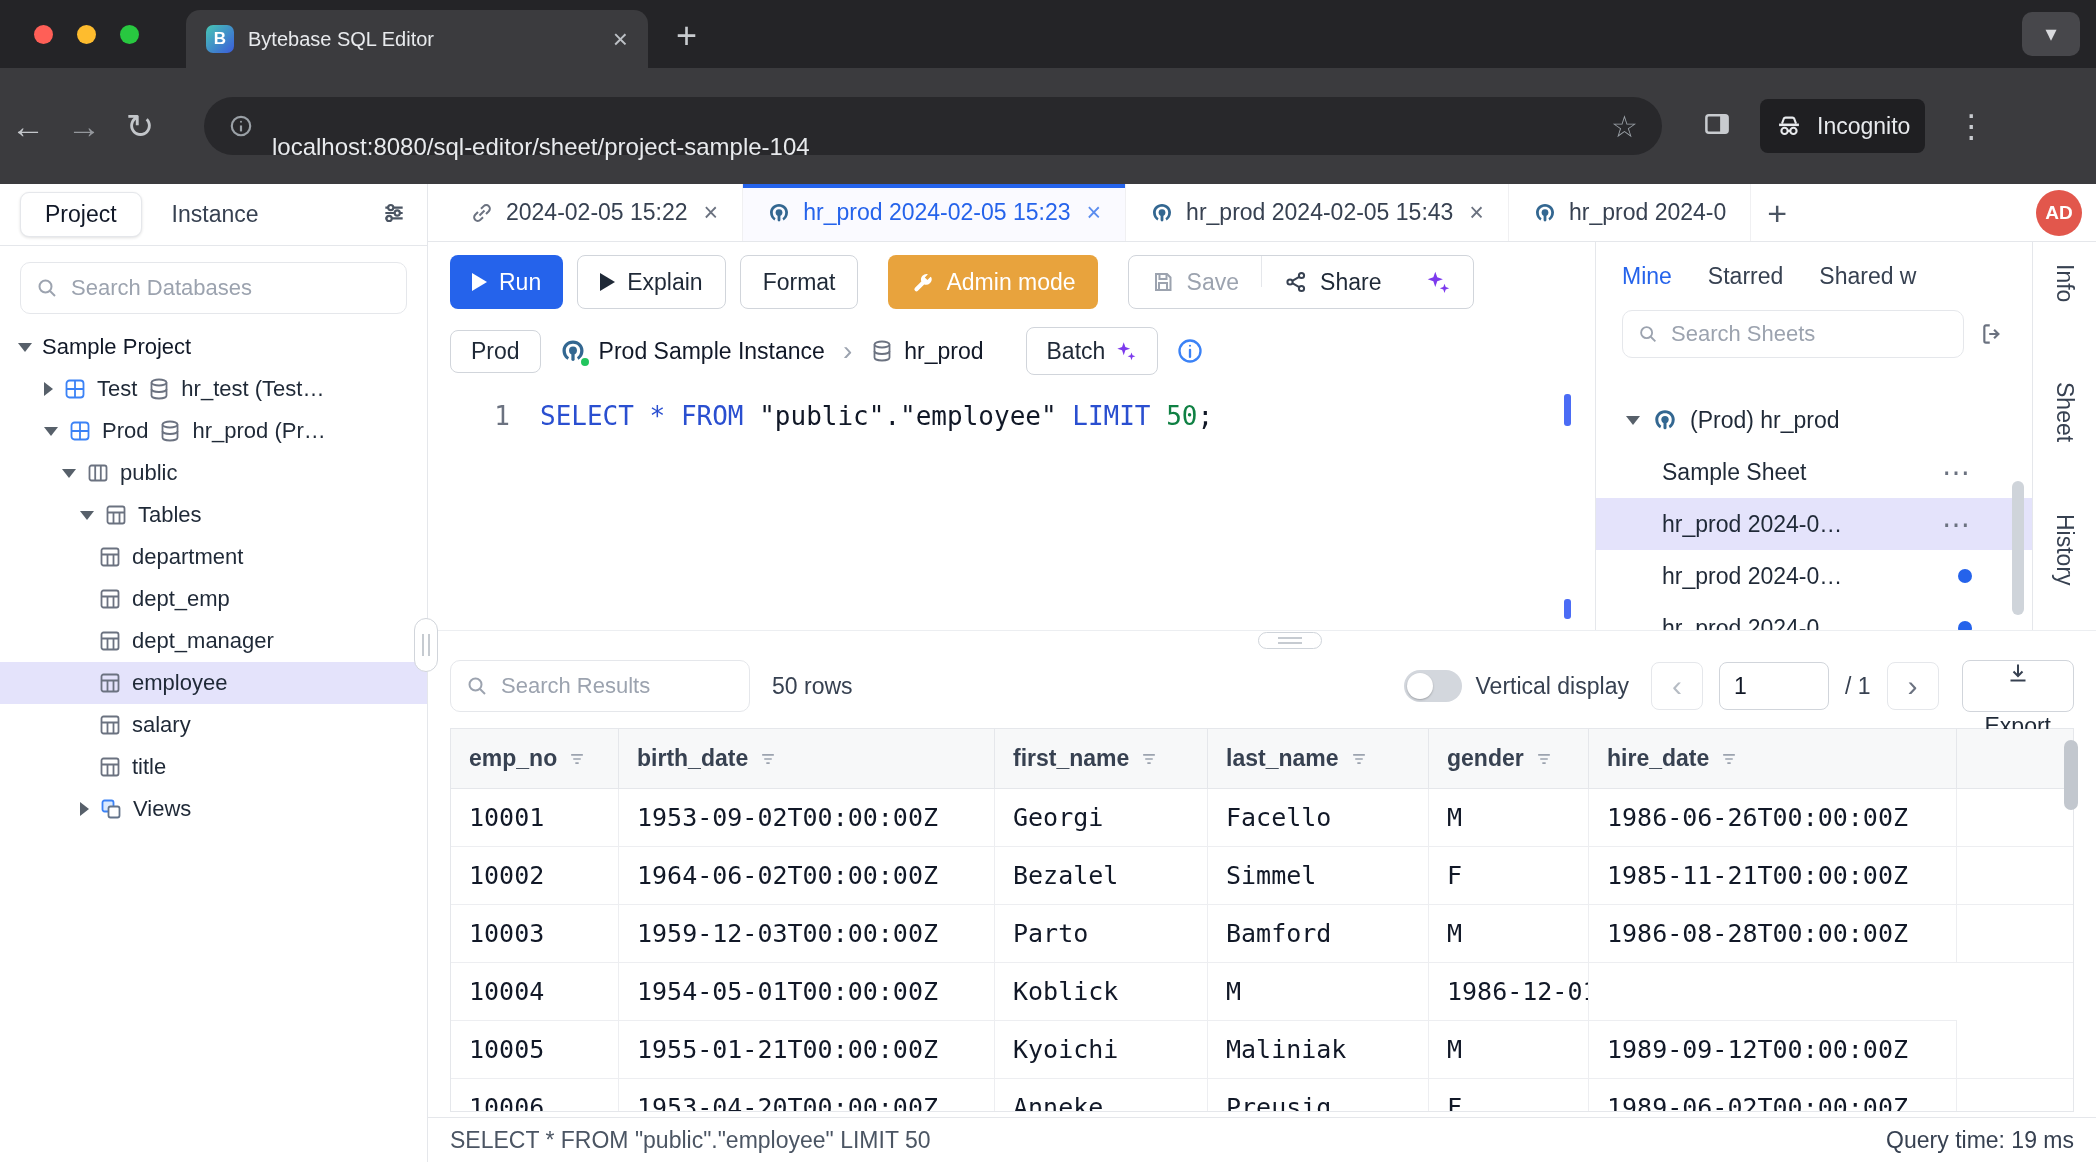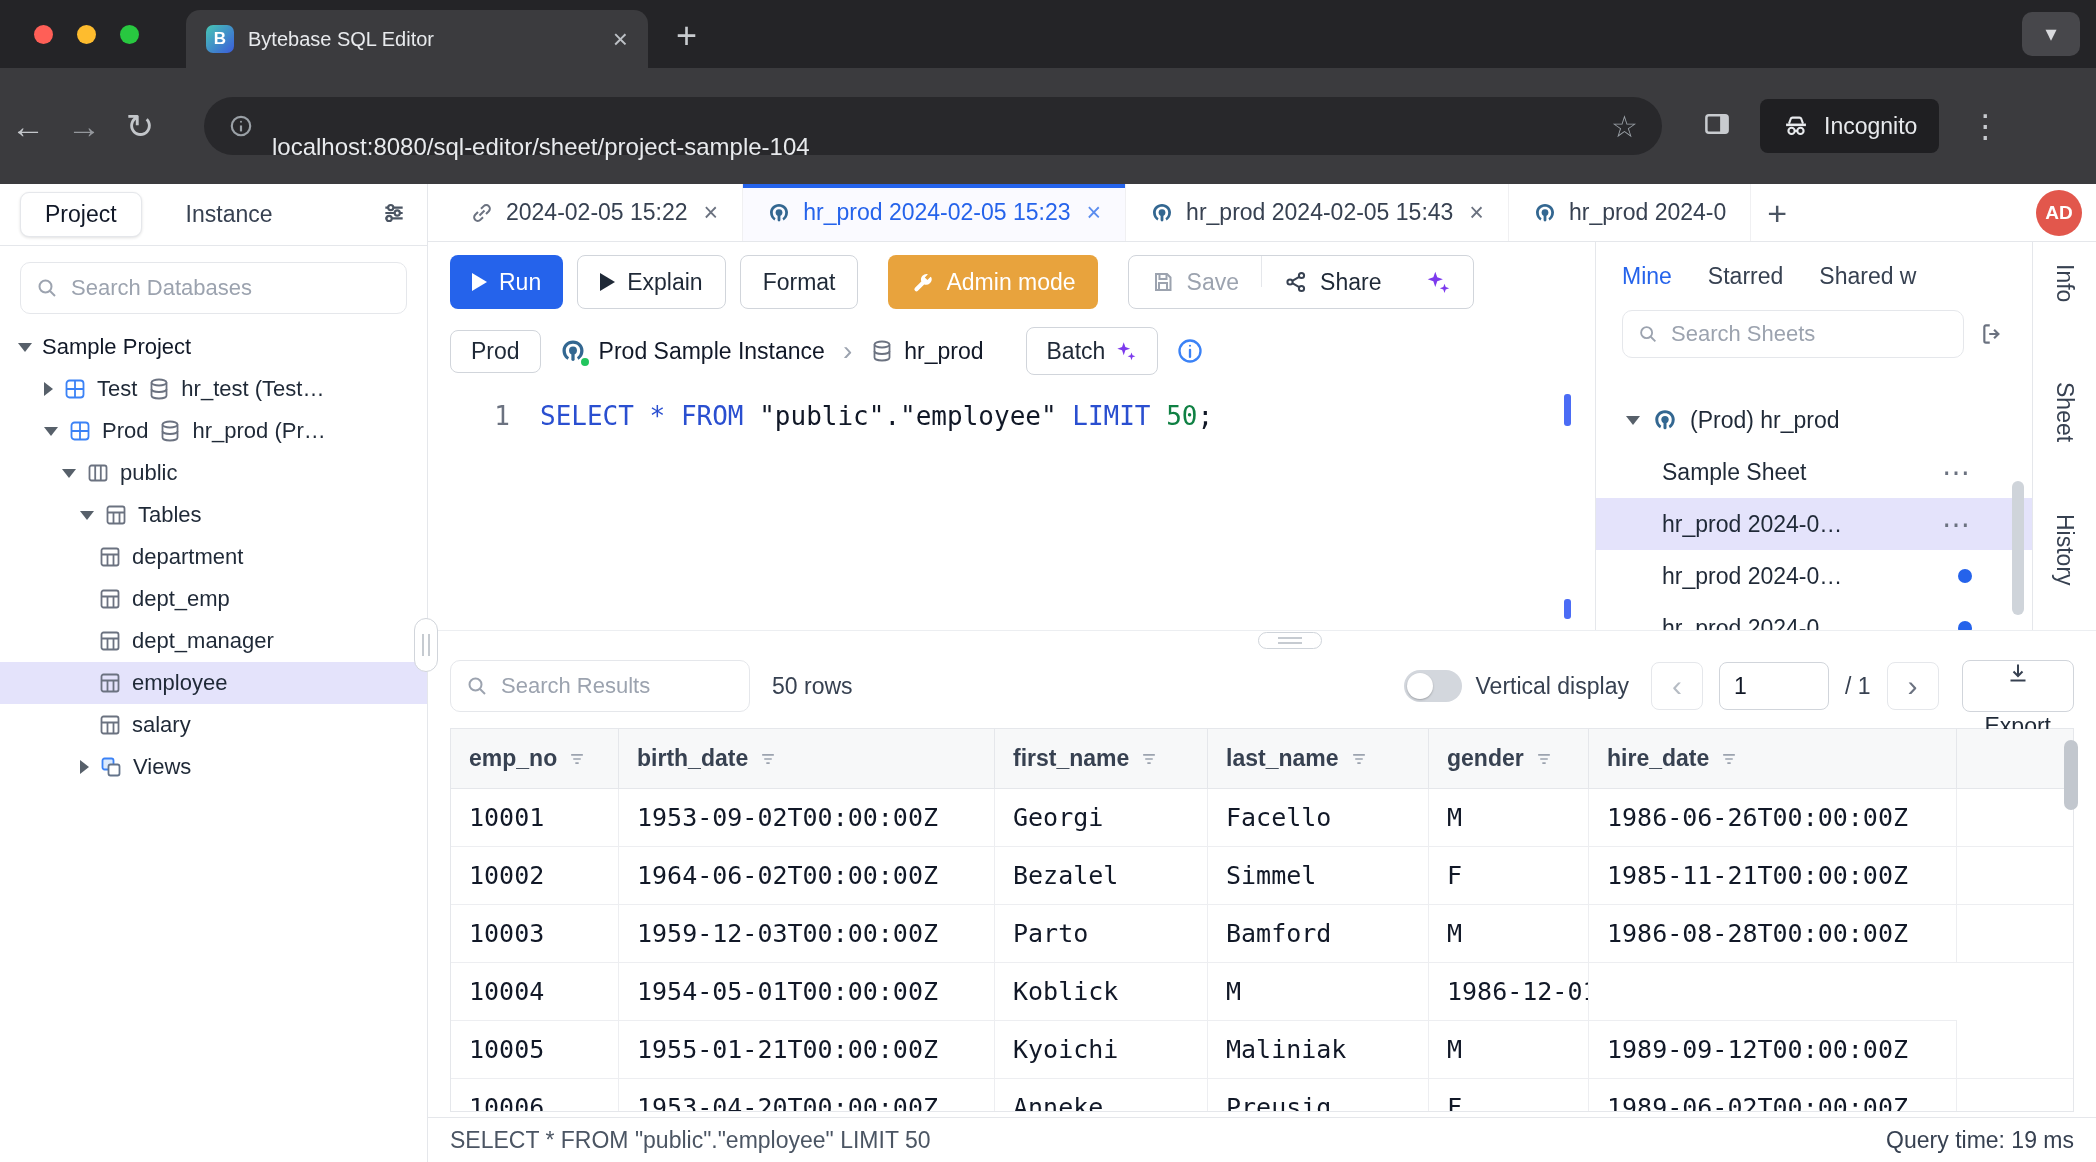--- a/index.html
+++ b/index.html
@@ -24,29 +24,29 @@
 
   .toolbar { position:absolute; left:0; top:68px; width:100%; height:116px; background:#3b3b3e; display:flex; align-items:center; }
   .nav-ic { font-size:34px; color:#c3c6ca; width:56px; text-align:center; flex:0 0 auto; }
   .nav-ic.dim { color:#94979c; }
   .omnibox { margin-left:36px; width:1458px; height:58px; border-radius:29px; background:#28282b; display:flex; align-items:center;
     padding:0 24px; gap:18px; flex:0 0 auto; }
   .url { color:#e8eaed; font-size:24px; flex:1; white-space:nowrap; overflow:hidden;margin-top:41px; }
   .star { color:#9aa0a6; font-size:30px; }
   .sidepanel-wrap { margin-left:40px; flex:0 0 auto; }
   .incog { margin-left:28px; height:54px; border-radius:8px; background:#1f1f22; display:flex; align-items:center; gap:14px;
-    padding:0 22px; color:#e8eaed; font-size:23px; flex:0 0 auto; }
+    padding:0 15px; color:#e8eaed; font-size:23px; flex:0 0 auto; }
   .menu-dots { margin-left:30px; color:#c8cbcf; font-size:32px; }
 
   
   .app { position:absolute; left:0; top:184px; right:0; bottom:0; background:#fff; }
 
   
   .sidebar { position:absolute; left:0; top:0; bottom:0; width:428px; border-right:1px solid #e5e7eb; }
-  .sb-head { height:62px; display:flex; align-items:center; padding:0 20px; border-bottom:1px solid #e5e7eb; gap:44px; }
+  .sb-head { height:62px; display:flex; align-items:center; padding:0 20px; border-bottom:1px solid #e5e7eb; gap:30px; }
   .seg-active { background:#fff; border:1px solid #e5e7eb; border-radius:9px; box-shadow:0 1px 3px rgba(0,0,0,.12);
     padding:8px 24px; font-size:23px; color:#111827; font-weight:500; }
   .seg { font-size:23px; color:#374151; }
   .sliders-wrap { margin-left:auto; }
   .sb-search { margin:16px 20px 0; height:52px; border:1px solid #e5e7eb; border-radius:10px; display:flex; align-items:center;
     padding:0 14px; gap:12px; }
   .ghost-input { border:none; outline:none; background:transparent; flex:1; font-size:22px; color:#111827; font-family:inherit; min-width:0;}
   .ghost-input::placeholder { color:#9ca3af; }
   .tree { padding-top:12px; font-size:22px; color:#1f2937; }
   .trow { height:42px; display:flex; align-items:center; gap:10px; white-space:nowrap; overflow:hidden; }
@@ -387,20 +387,26 @@
               <use href="#sym-table"></use>
             </svg>
           <span>employee</span>
         </div>
         <div class="trow l4">
           <svg class="ic ic24">
               <use href="#sym-table"></use>
             </svg>
           <span>salary</span>
         </div>
+        <div class="trow l4">
+          <svg class="ic ic24">
+              <use href="#sym-table"></use>
+            </svg>
+          <span>title</span>
+        </div>
         <div class="trow l3">
           <span class="cr"></span>
           <svg class="ic ic24">
               <use href="#sym-views"></use>
             </svg>
           <span>Views</span>
         </div>
       </div>
     </div>
     <div class="sb-grip">

